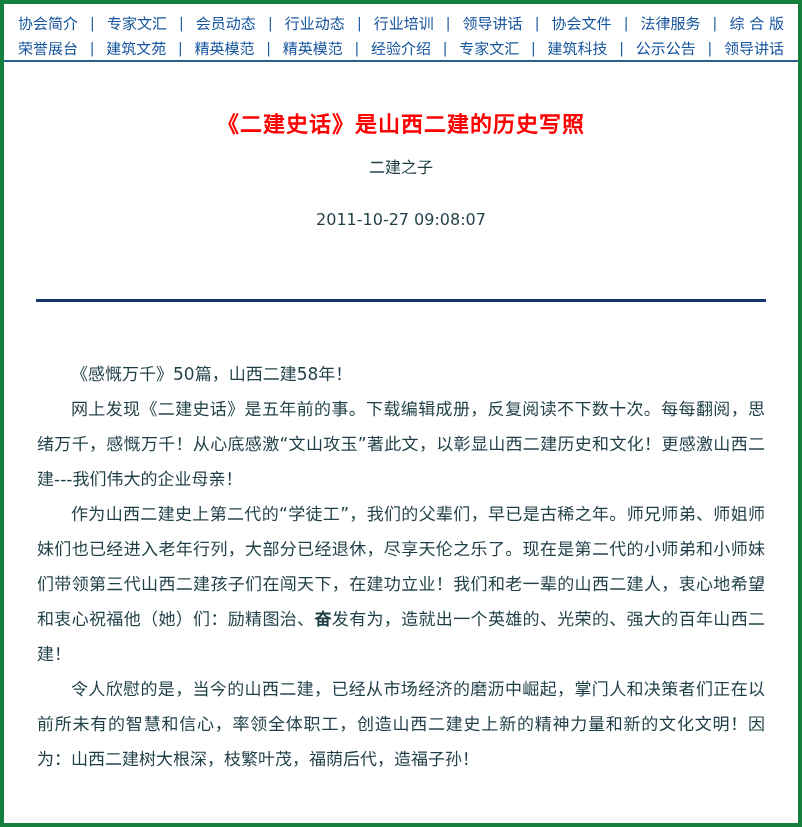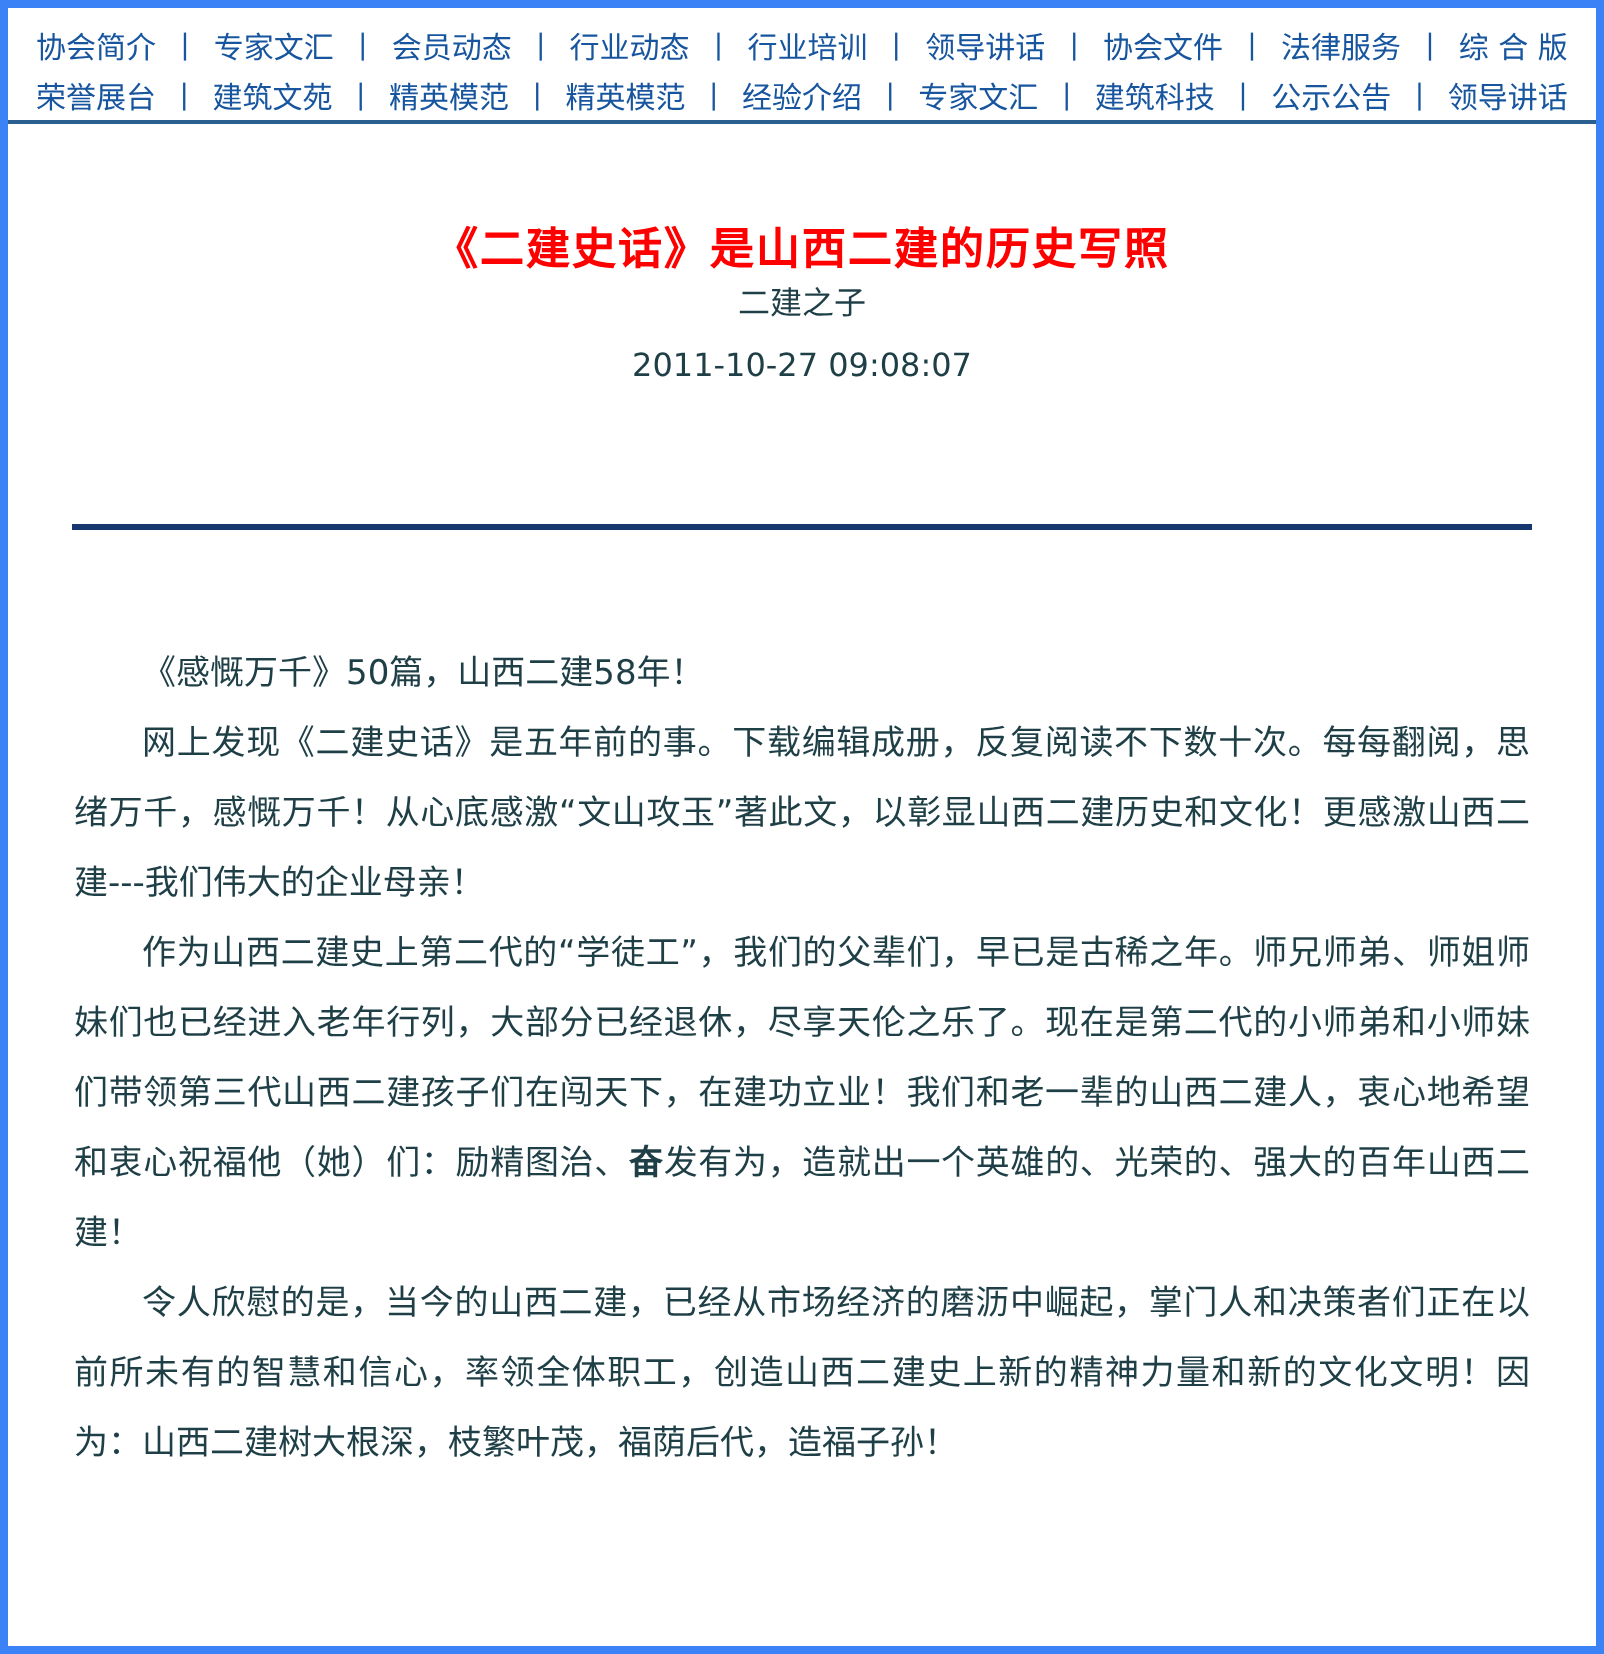--- a/index.html
+++ b/index.html
@@ -7,21 +7,21 @@
   html, body { background: #ffffff; }
   body {
     font-family: "DejaVu Sans", "Liberation Sans", sans-serif;
     width: 802px;
     height: 827px;
     overflow: hidden;
   }
   .page {
     width: 802px;
     height: 827px;
-    border: 4px solid #3b82f6;
+    border: 4px solid #15803d;
     background: #ffffff;
   }
   
   .topnav {
     padding: 6px 14px 0 14px;
   }
   .nav-row {
     display: flex;
     justify-content: space-between;
     align-items: center;
@@ -46,26 +46,27 @@
   
   .article-title {
     padding-top: 44px;
     text-align: center;
     font-size: 22px;
     font-weight: bold;
     color: #ff0000;
     letter-spacing: 1px;
   }
   .article-author {
+    margin-top: 16px;
     text-align: center;
     font-size: 16px;
     color: #1f3f47;
   }
   .article-date {
-    margin-top: 11px;
+    margin-top: 32px;
     text-align: center;
     font-size: 16px;
     color: #1f3f47;
   }
   .content-divider {
     margin: 70px 32px 0 32px;
     border: none;
     border-top: 3px solid #17386e;
   }
   

